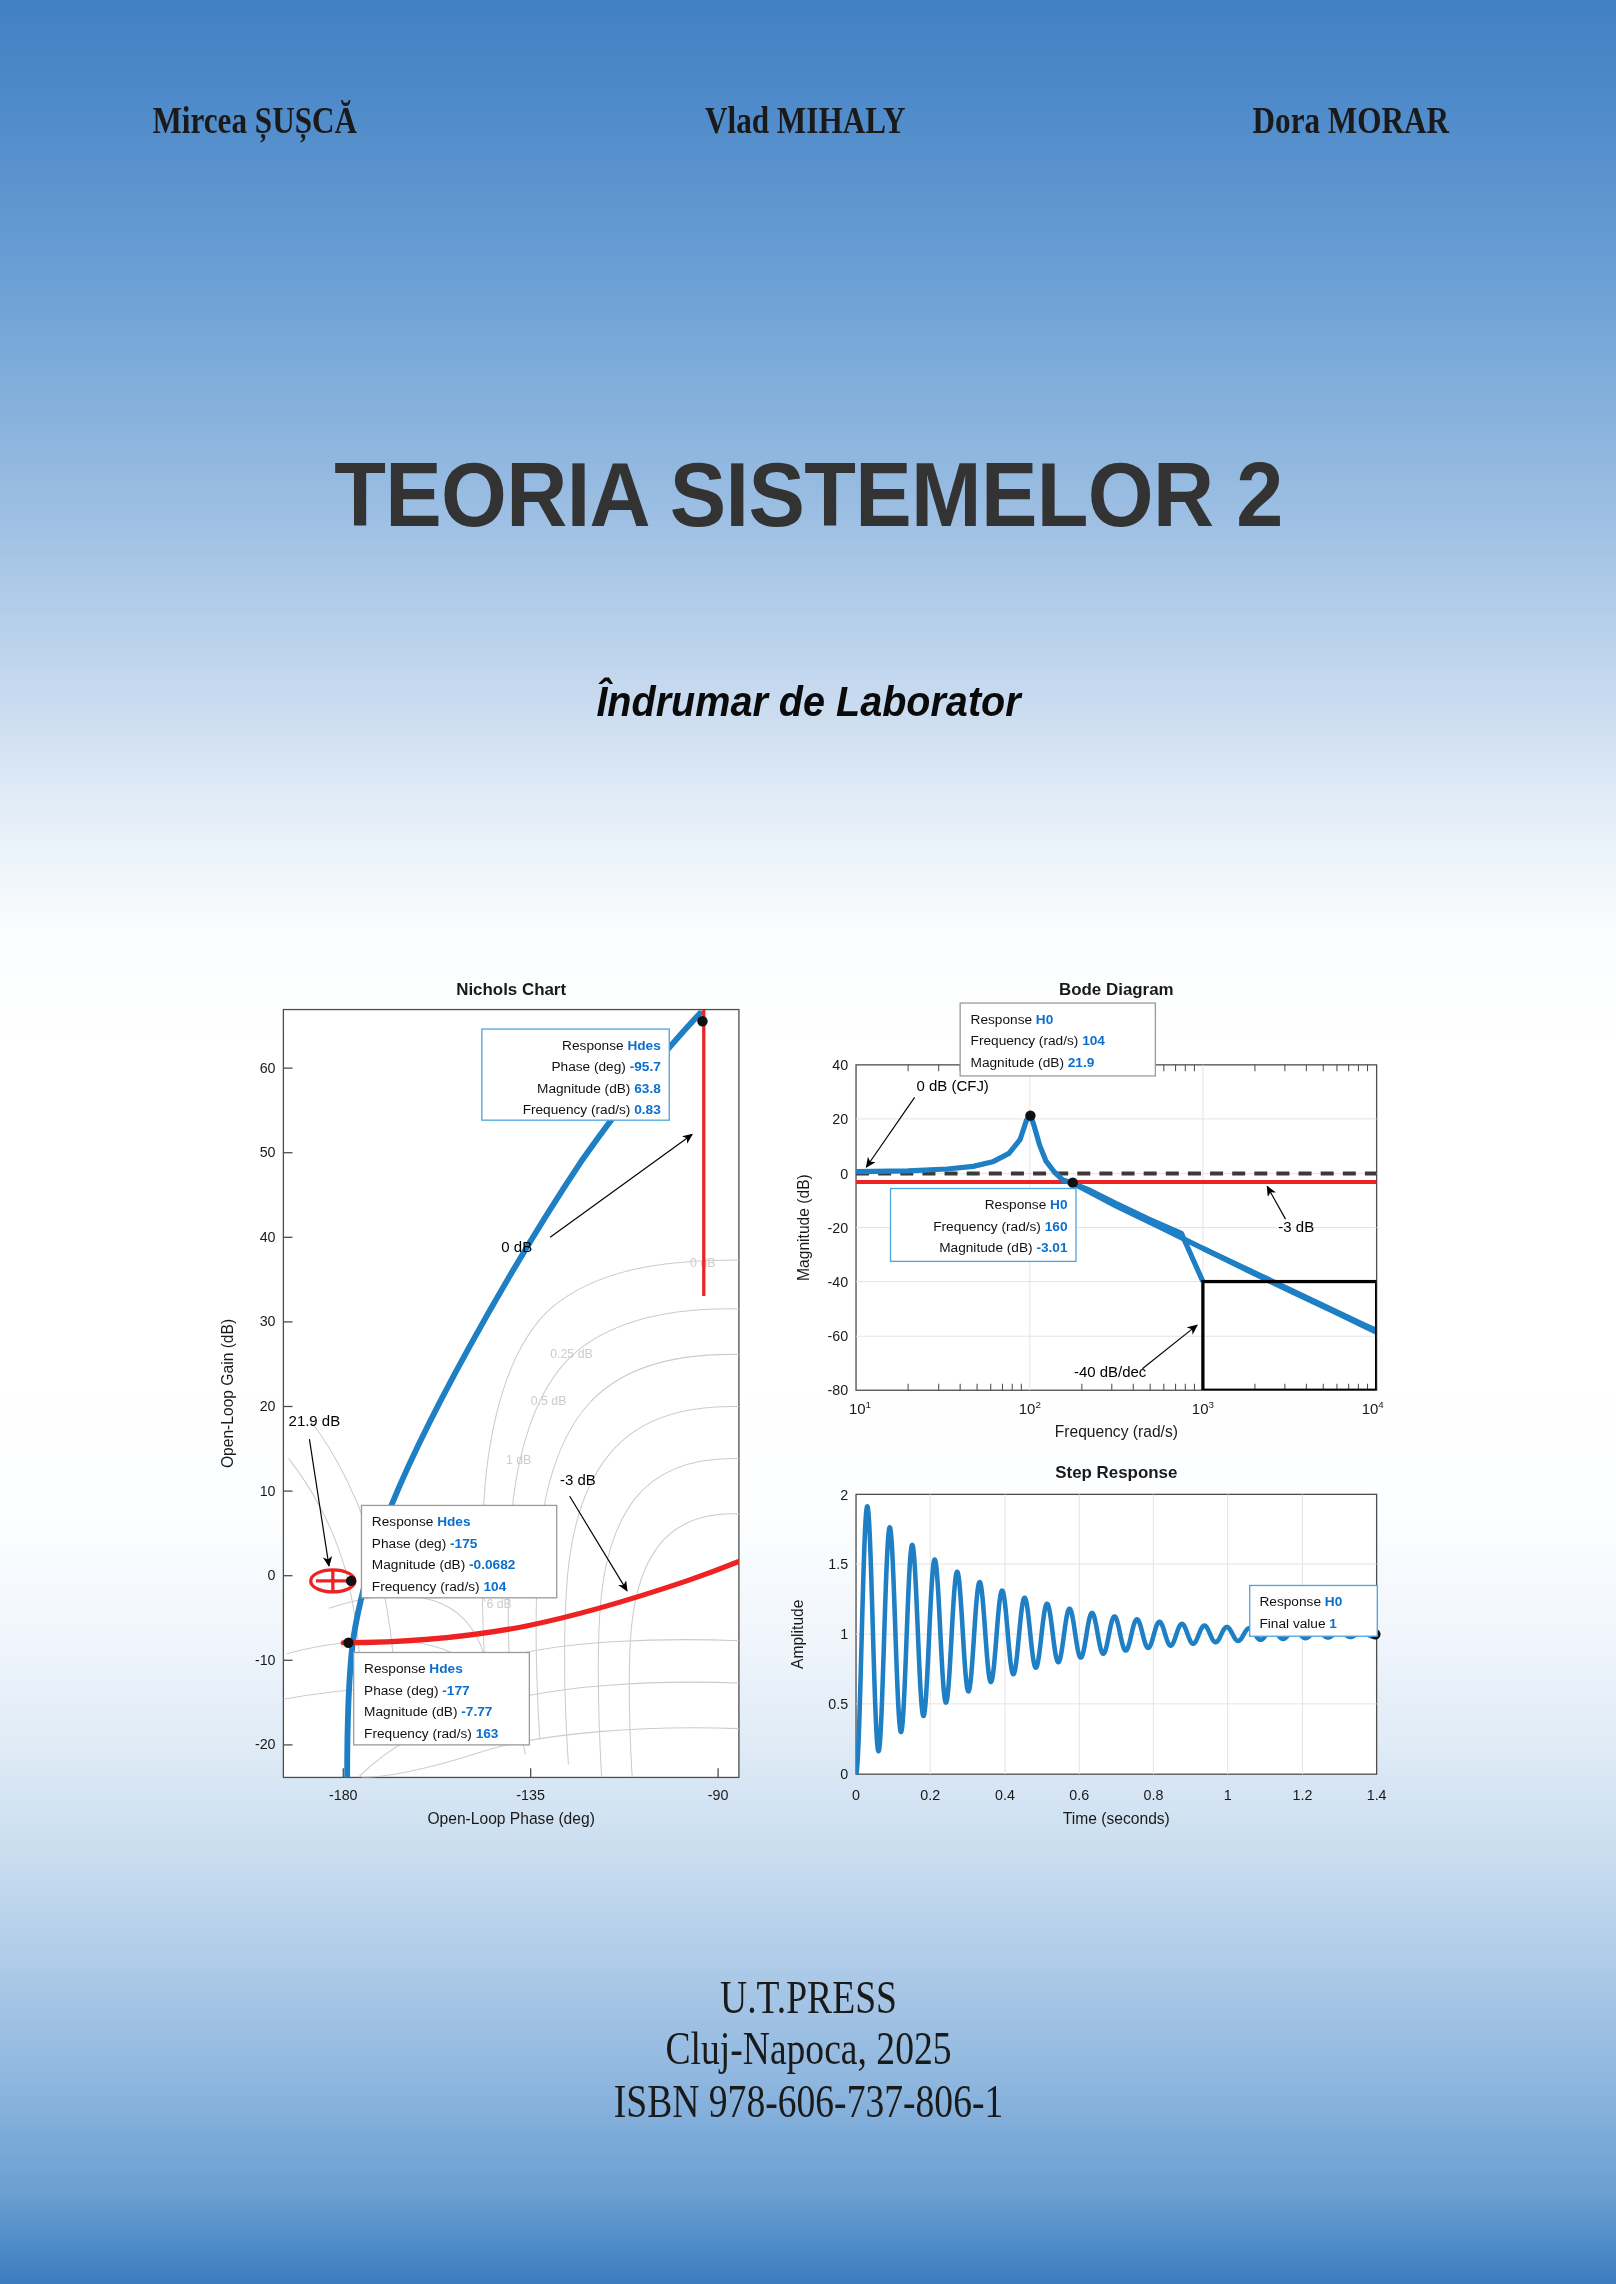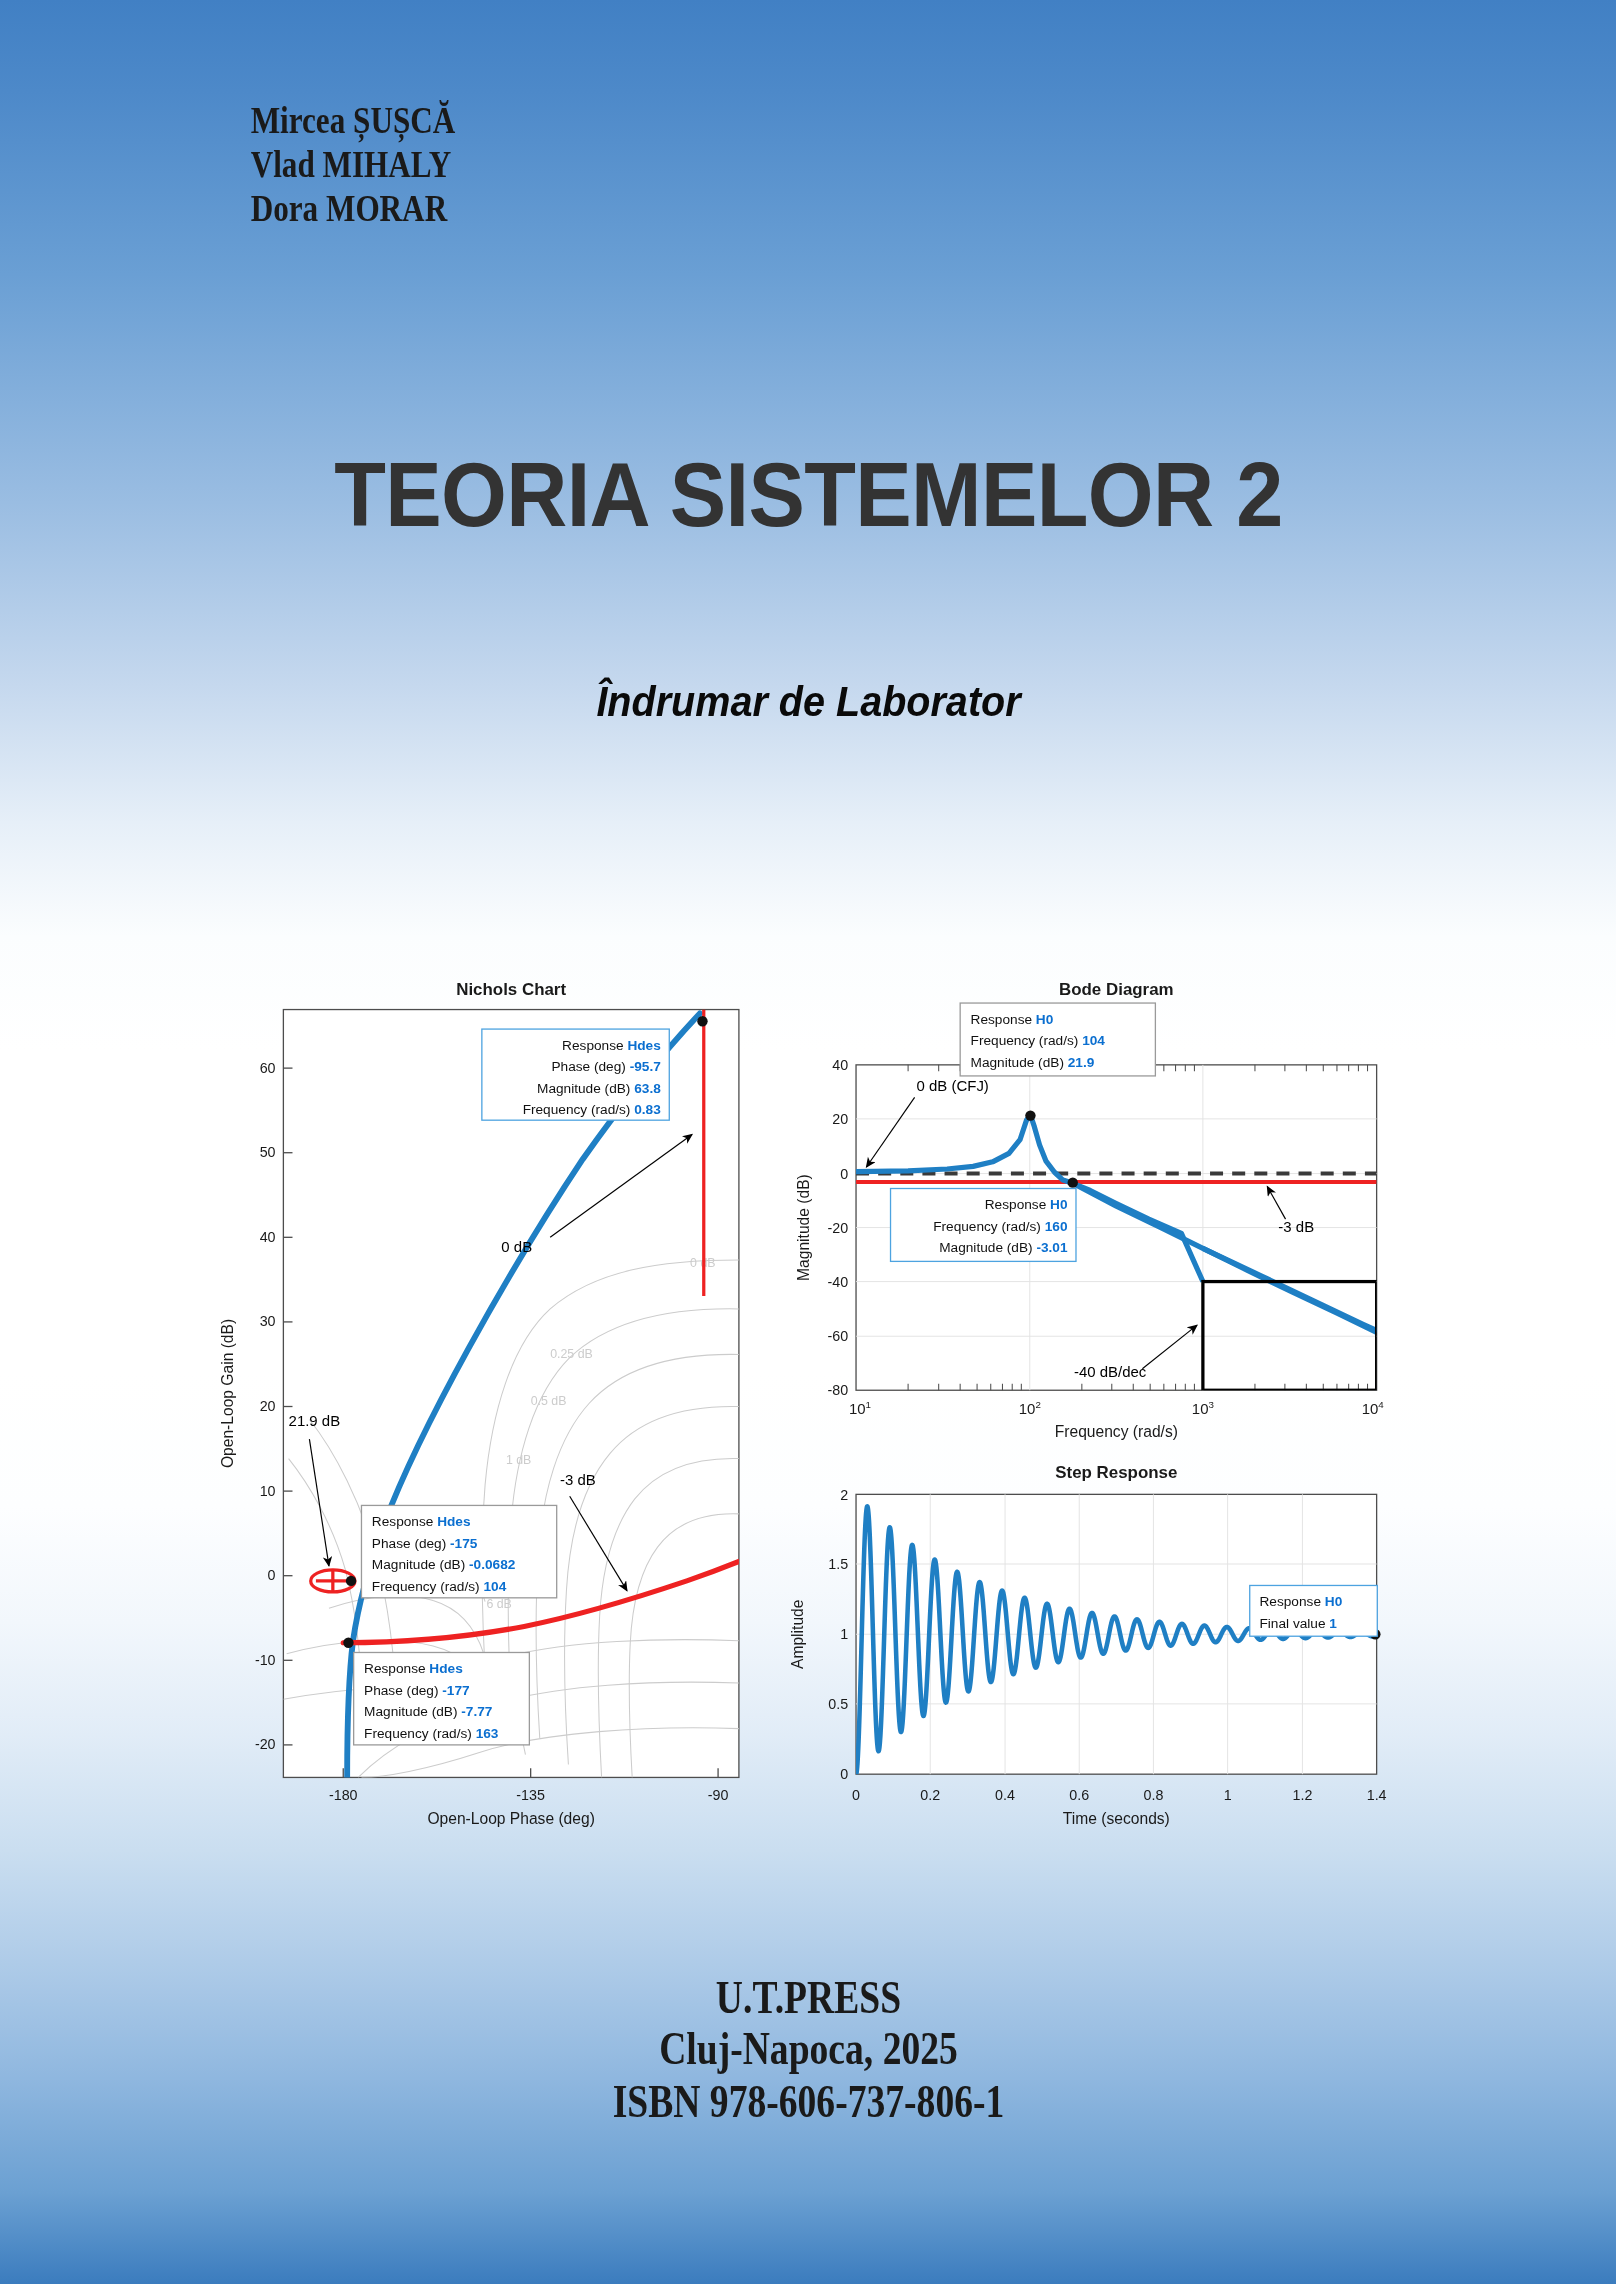--- a/index.html
+++ b/index.html
@@ -28,21 +28,20 @@
     position:relative;
   }
   .cover{position:absolute;inset:0;}
 
   
   .authors{
     position:absolute;left:0;right:16px;top:98px;
     display:flex;justify-content:space-between;
     padding:0 130px;
     box-sizing:border-box;
-    flex-direction:column;
   }
   .author{
     font-family:"Liberation Serif", serif;
     font-weight:bold;font-size:38px;color:#1a1a1a;
     transform:scaleX(.82);transform-origin:center;
     white-space:nowrap;
   }
 
   
   .title{
@@ -65,21 +64,21 @@
   .figure{
     position:absolute;left:205px;top:964px;width:1237px;height:872px;
   }
   .fig-svg{width:100%;height:100%;display:block;}
 
   
   .publisher{
     position:absolute;left:0;right:0;top:1973px;
     text-align:center;
     font-family:"Liberation Serif", serif;
-    font-weight:bold;color:#1a1a1a;
+    font-weight:normal;color:#1a1a1a;
   }
   .pub-line1{font-size:47px;transform:scaleX(.8);display:block;line-height:1.05;}
   .pub-line2{font-size:47px;transform:scaleX(.8);display:block;line-height:1.12;}
   .pub-line3{font-size:47px;transform:scaleX(.8);display:block;line-height:1.12;}
 </style>
 </head>
 <body>
 
 <div class="cover">
 

